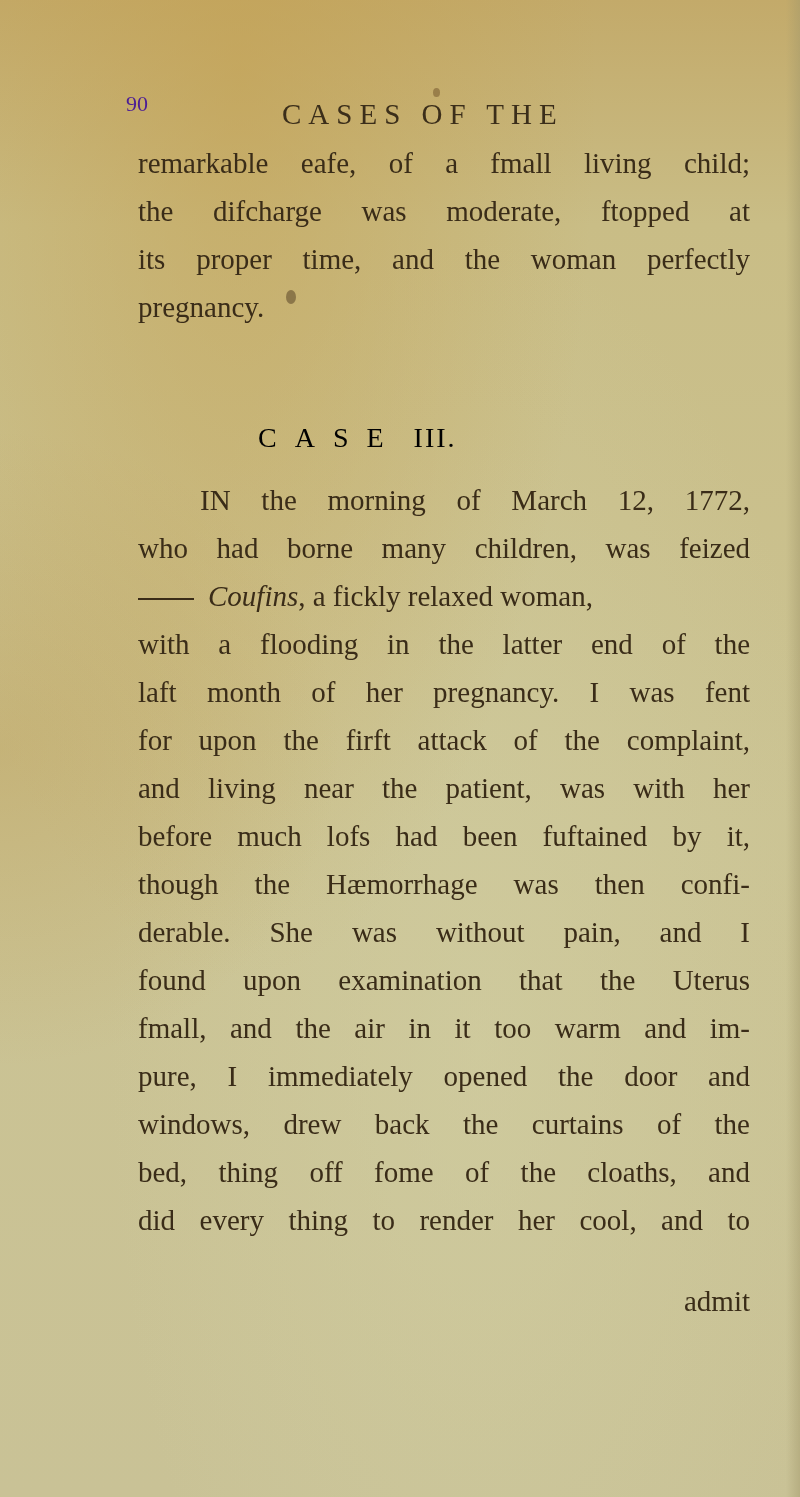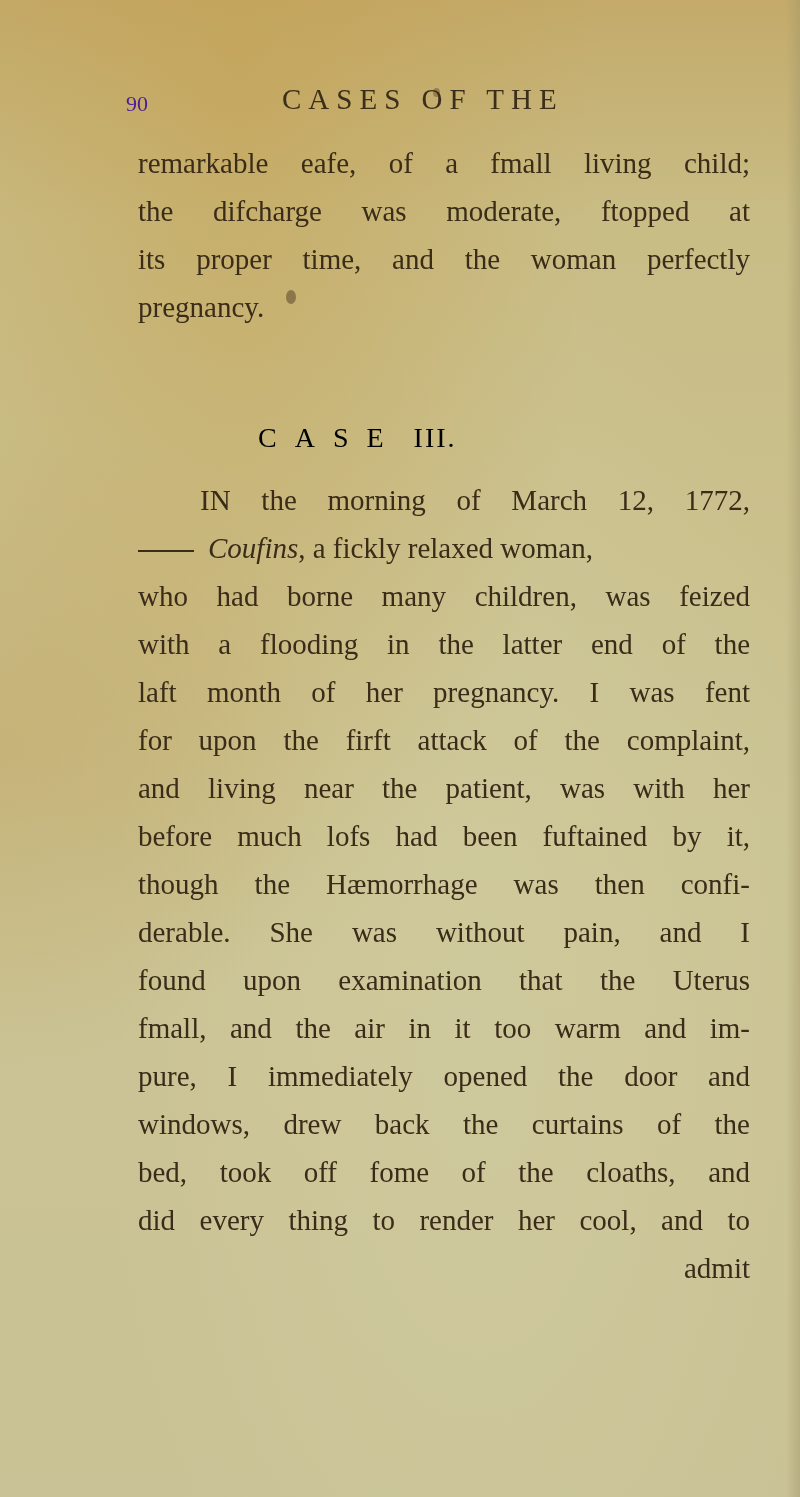--- a/index.html
+++ b/index.html
@@ -45,21 +45,21 @@
     .page-number {
       position: absolute;
       left: 0;
       top: 8px;
       font-size: 22px;
       color: #4c1d95;
     }
     .head-title {
       position: absolute;
       left: 156px;
-      top: 0;
+      top: 15px;
       font-size: 29px;
       letter-spacing: 7px;
       color: #3b2e1a;
       font-family: Liberation Serif, serif;
     }
     .text-block {
       position: absolute;
       left: 138px;
       width: 612px;
     }
@@ -73,20 +73,21 @@
       text-align-last: justify;
       color: #3a2c18;
     }
     .line.last {
       text-align: left;
       text-align-last: left;
     }
     .line.right {
       text-align: right;
       text-align-last: right;
+      margin-top: 33px;
     }
     .case-heading {
       position: absolute;
       top: 422px;
       left: 258px;
       font-size: 28px;
       letter-spacing: 18px;
       color: #000000;
     }
     .case-heading .num {
@@ -132,32 +133,32 @@
     <span class="line">its proper time, and the woman perfectly</span>
     <span class="line last">pregnancy.</span>
   </div>
 
   <div class="case-heading">
     <span>CASE</span><span class="num">III.</span>
   </div>
 
   <div class="text-block" style="top:476px;">
     <span class="line dropcap-line" style="text-indent:62px;">IN the morning of March 12, 1772,</span>
+    <span class="line">who had borne many children, was feized</span>
     <span class="line" style="text-align:left;text-align-last:left;">
       <span class="dash"></span><span class="italic">Coufins</span><span>, a fickly relaxed woman,</span>
     </span>
-    <span class="line">who had borne many children, was feized</span>
     <span class="line">with a flooding in the latter end of the</span>
     <span class="line">laft month of her pregnancy. I was fent</span>
     <span class="line">for upon the firft attack of the complaint,</span>
     <span class="line">and living near the patient, was with her</span>
     <span class="line">before much lofs had been fuftained by it,</span>
     <span class="line">though the Hæmorrhage was then confi-</span>
     <span class="line">derable. She was without pain, and I</span>
     <span class="line">found upon examination that the Uterus</span>
     <span class="line">fmall, and the air in it too warm and im-</span>
     <span class="line">pure, I immediately opened the door and</span>
     <span class="line">windows, drew back the curtains of the</span>
-    <span class="line">bed, took off fome of the cloaths, and</span>
+    <span class="line">bed, thing off fome of the cloaths, and</span>
     <span class="line">did every thing to render her cool, and to</span>
     <span class="line right">admit</span>
   </div>
 </div>
 
 </body></html>

